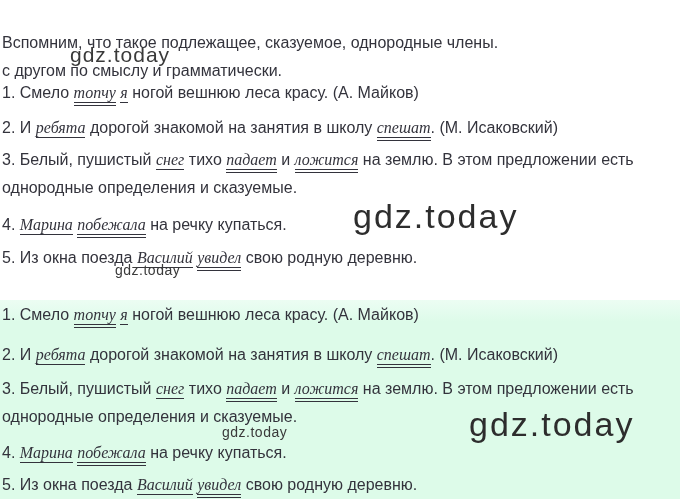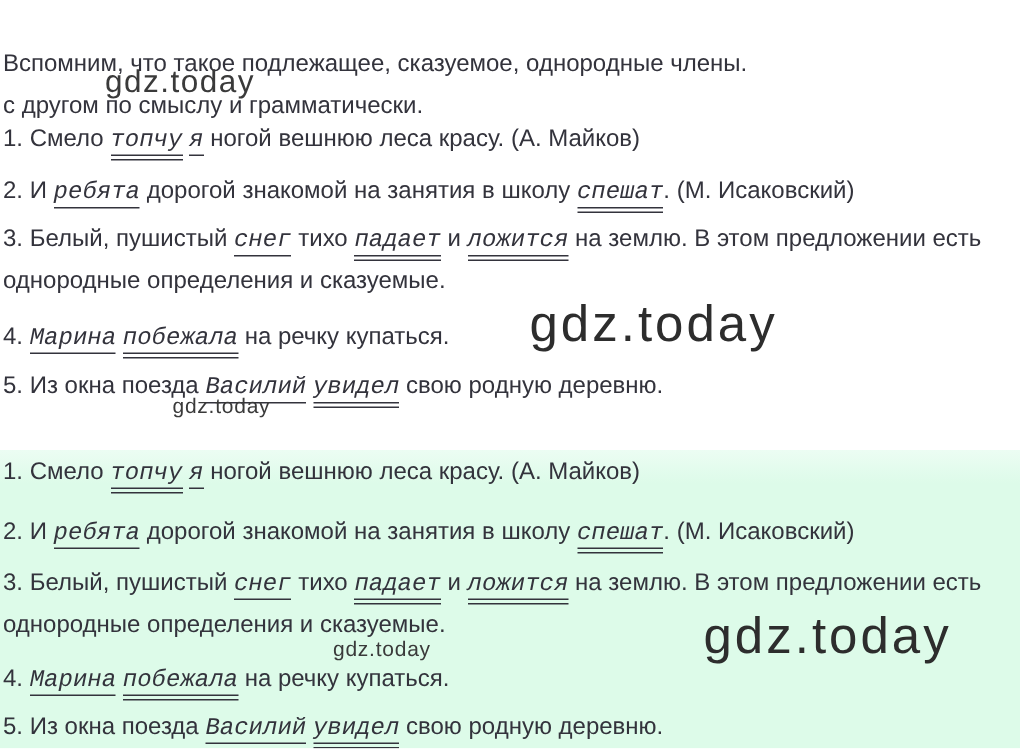--- a/index.html
+++ b/index.html
@@ -13,21 +13,21 @@
   .green-section { top:300px; height:199px; padding:1px 2px 0 2px;
     background:linear-gradient(#ecfdf3, #ddfbe9 22px); }
   p { margin:0; font-size:16px; line-height:28px; }
   .intro-line { line-height:28px; }
   .s1w { margin-top:-6px; } .s2w { margin-top:7px; } .s3w { margin-top:4px; }
   .s4w { margin-top:9px; } .s5w { margin-top:5px; }
   .s1g { margin-top:0; } .s2g { margin-top:12px; } .s3g { margin-top:6px; }
   .s4g { margin-top:8px; } .s5g { margin-top:4px; }
   .seg-plain { }
   .seg-subject, .seg-predicate {
-    font-family:Liberation Mono, monospace; font-style:italic;
+    font-family:Liberation Serif, serif; font-style:italic;
     padding-bottom:1px;
   }
   .seg-subject  { border-bottom:1px solid #33333c; }
   .seg-predicate{ border-bottom:4px double #33333c; }
   .wm { position:absolute; white-space:nowrap; line-height:1;
         font-family:"Liberation Sans", sans-serif; color:#2e2e2e;margin-left:45px; }
   .wm-top-blue { top:4px; left:0; right:0; text-align:center;
         color:#5757d4; font-size:17px; letter-spacing:1px; }
   .wm-header { top:44px; left:25px; font-size:21px; letter-spacing:1px; color:#3a3a3a; }
   .wm-large  { font-size:34px; letter-spacing:2px; color:#2d2d2d; }

